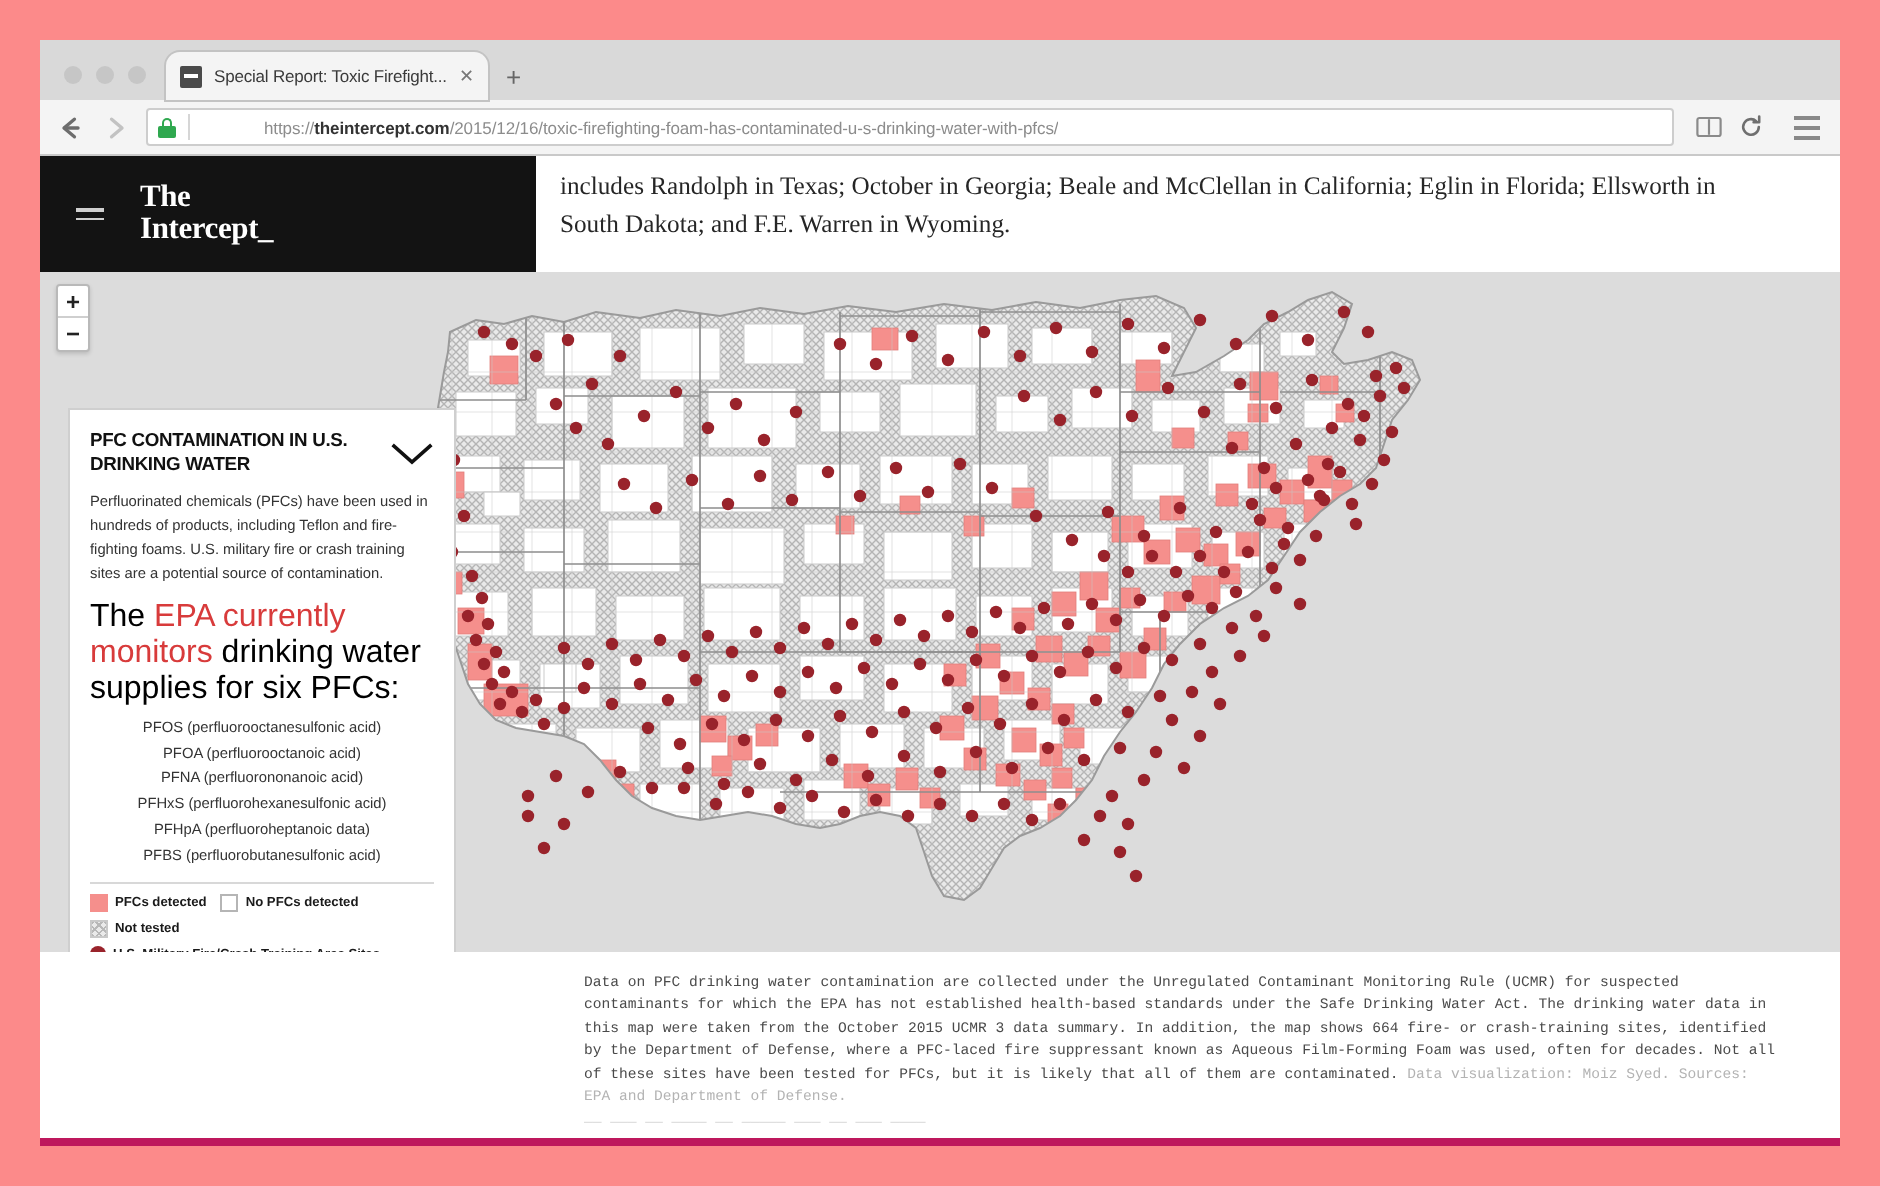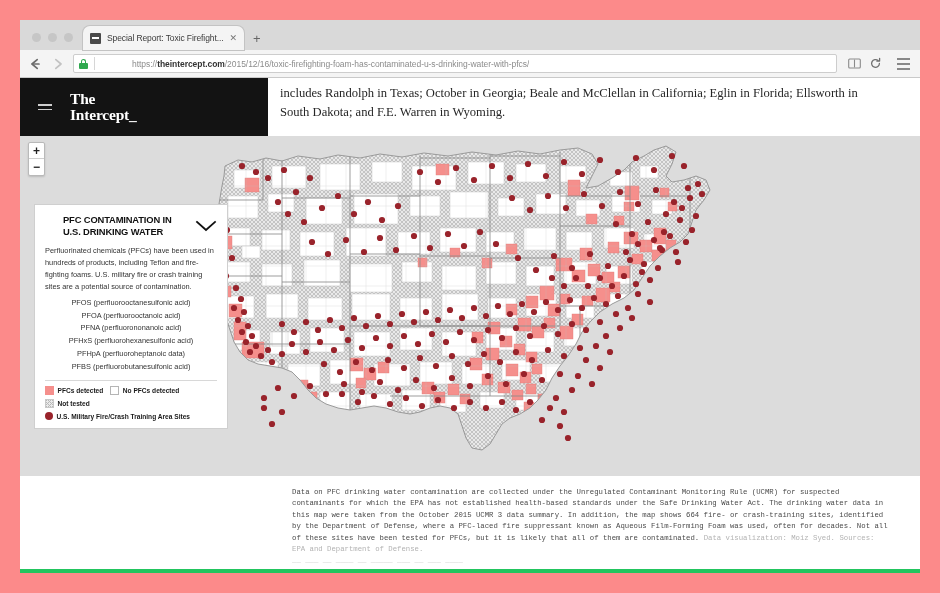--- a/index.html
+++ b/index.html
@@ -136,21 +136,21 @@
     width: 20px; height: 19px;
     display: flex; flex-direction: column; justify-content: center;
     gap: 3px; align-items: center; margin-left: 6px; cursor: pointer;
   }
   #menu-button span { width: 13px; height: 2px; background: #888; display: block; }
 
   
   #page-viewport {
     flex: 1;
     position: relative;
-    background: #22c55e;
+    background: #be185d;
     overflow: hidden;
   }
 
   
   #site-header {
     height: 58px;
     display: flex;
     background: #ffffff;
   }
   #brand-bar {
@@ -216,21 +216,21 @@
   
   #legend-panel {
     position: absolute;
     left: 14px; top: 68px;
     width: 194px;
     background: #ffffff;
     border: 1px solid #cfcfcf;
     padding: 9px 10px 8px 10px;
     z-index: 20;
   }
-  #legend-header { display: flex; align-items: center; gap: 6px; margin-left: 18px; }
+  #legend-header { display: flex; align-items: flex-end; gap: 6px; }
   #legend-title {
     font-size: 9.4px;
     font-weight: bold;
     line-height: 1.28;
     color: #111;
     letter-spacing: -0.15px;
     flex: 1;
     text-transform: uppercase;
   }
   #legend-collapse-toggle { flex: none; padding-top: 2px; cursor: pointer; }
@@ -849,20 +849,21 @@
           <div id="legend-title">PFC CONTAMINATION IN U.S. DRINKING WATER</div>
           <div id="legend-collapse-toggle">
             <svg width="22" height="12" viewBox="0 0 22 12">
               <path d="M2 2 L11 10 L20 2" fill="none" stroke="#111" stroke-width="1.8" stroke-linecap="square"></path>
             </svg>
           </div>
         </div>
 
         <div id="legend-body">Perfluorinated chemicals (PFCs) have been used in hundreds of products, including Teflon and fire-fighting foams. U.S. military fire or crash training sites are a potential source of contamination.</div>
 
+        <div id="legend-monitors-para"><span>The </span><a href="#">EPA currently monitors</a><span> drinking water supplies for six PFCs:</span></div>
 
         <ul id="pfc-list">
           <li>PFOS (perfluorooctanesulfonic acid)</li>
           <li>PFOA (perfluorooctanoic acid)</li>
           <li>PFNA (perfluorononanoic acid)</li>
           <li>PFHxS (perfluorohexanesulfonic acid)</li>
           <li>PFHpA (perfluoroheptanoic data)</li>
           <li>PFBS (perfluorobutanesulfonic acid)</li>
         </ul>
 

